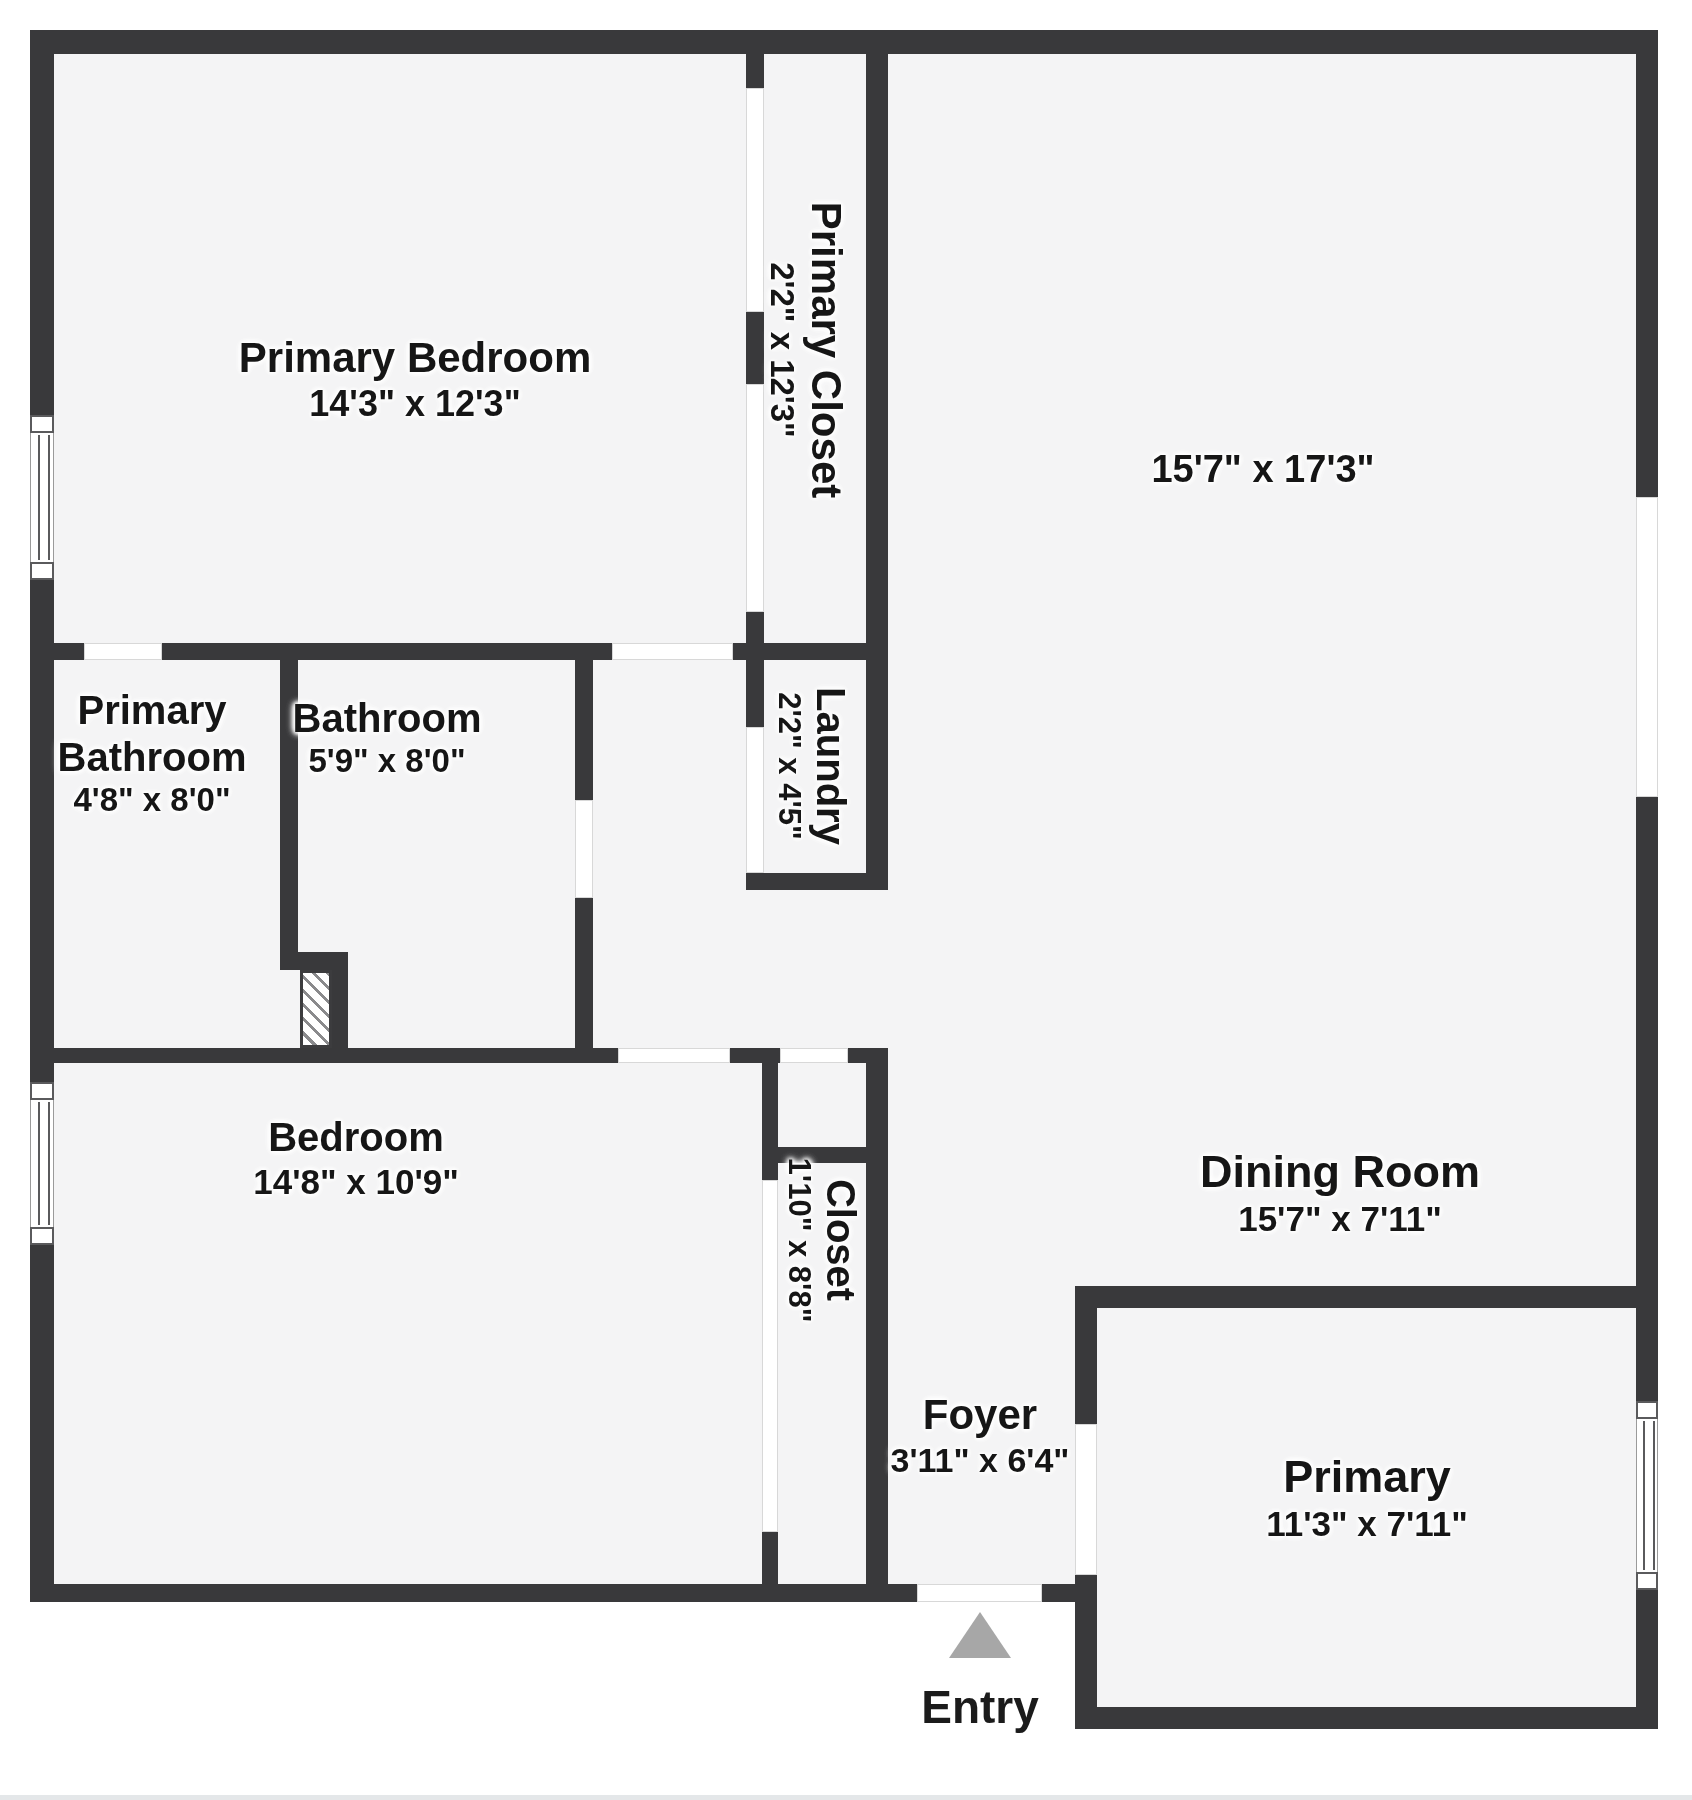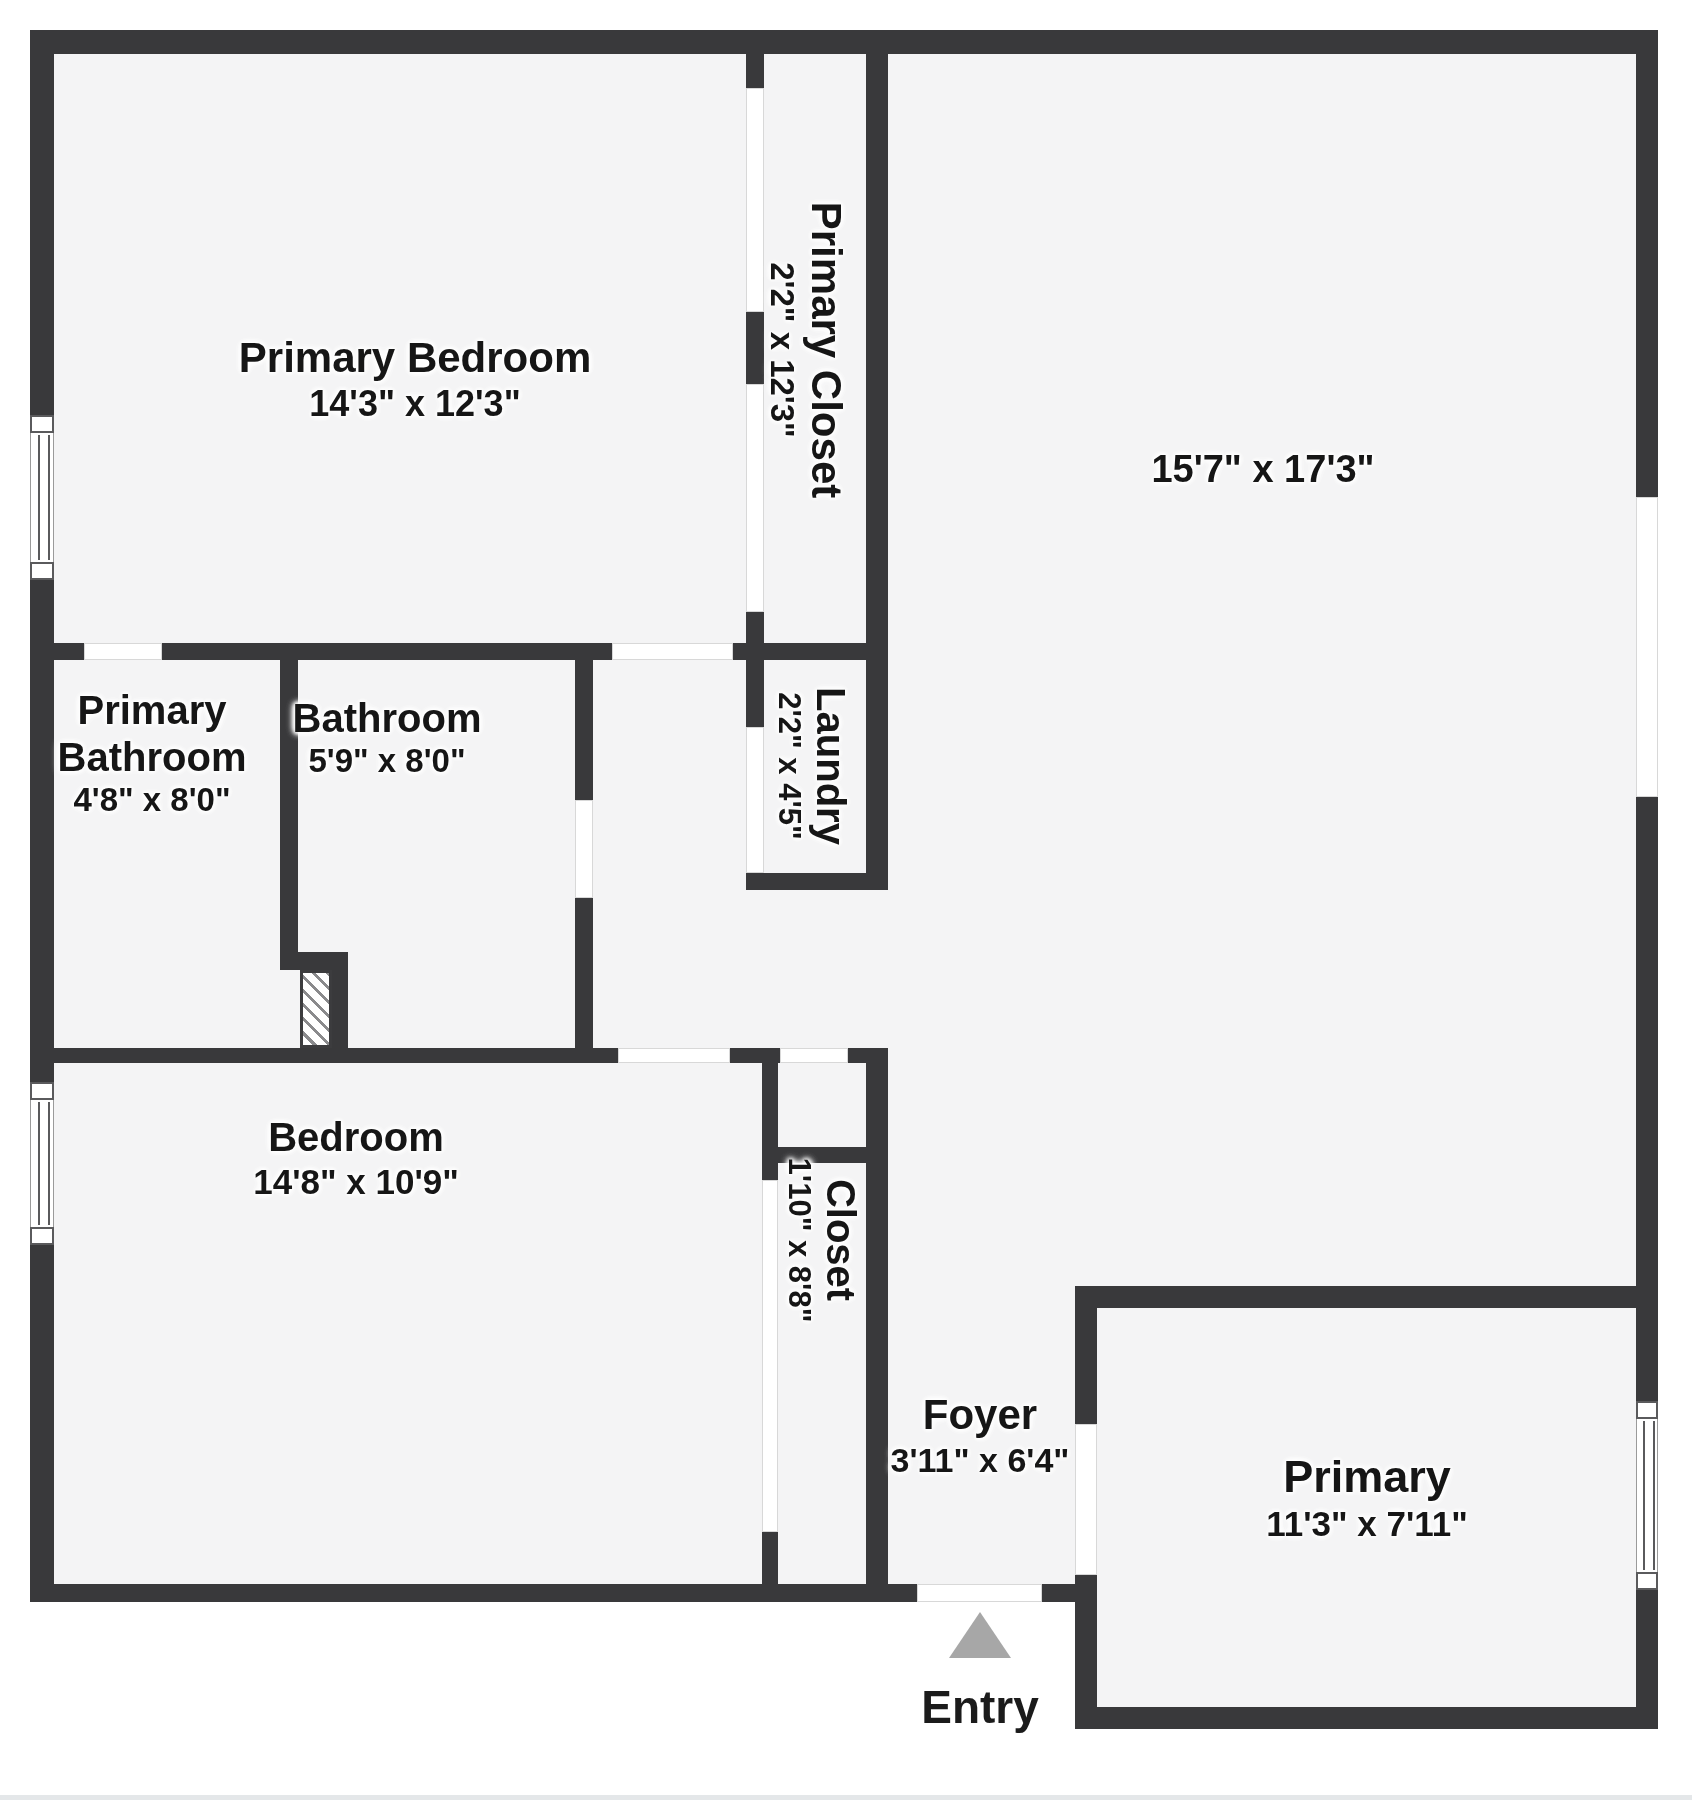--- a/index.html
+++ b/index.html
@@ -148,20 +148,24 @@
   <div class="room-label vertical" style="left:822px;top:1240px;">
     <span class="name" style="font-size:40px;">Closet</span>
     <span class="dims" style="font-size:31px;">1'10" x 8'8"</span>
   </div>
 
   <div class="room-label" style="left:980px;top:1435px;">
     <span class="name" style="font-size:42px;">Foyer</span>
     <span class="dims" style="font-size:34px;">3'11" x 6'4"</span>
   </div>
 
+  <div class="room-label" style="left:1340px;top:1192px;">
+    <span class="name" style="font-size:45px;">Dining Room</span>
+    <span class="dims" style="font-size:35px;">15'7" x 7'11"</span>
+  </div>
 
   <div class="room-label" style="left:1367px;top:1497px;">
     <span class="name" style="font-size:45px;">Primary</span>
     <span class="dims" style="font-size:35px;">11'3" x 7'11"</span>
   </div>
 
   <div class="entry-arrow" style="left:949px;top:1612px;"></div>
   <div class="entry-label" style="left:980px;top:1707px;">Entry</div>
 
   <div class="bottom-bar"></div>

